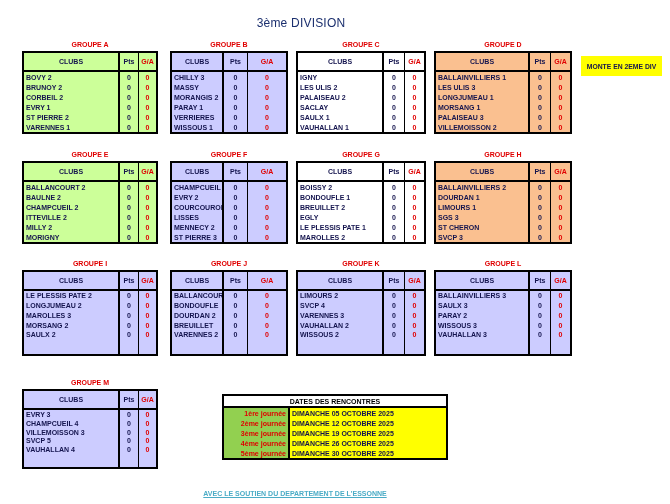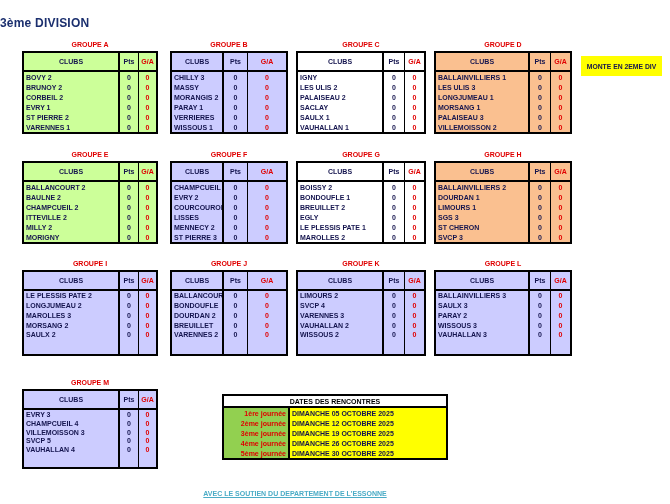--- a/index.html
+++ b/index.html
@@ -2,22 +2,22 @@
 <html><head>
 <meta charset="utf-8">
 <style>
   * { box-sizing: border-box; margin: 0; padding: 0; }
   html,body { background:#ffffff; }
   .canvas {
     position: relative; width: 670px; height: 504px; background: #ffffff;
     font-family: "Liberation Sans", sans-serif; overflow: hidden;
   }
   .title {
-    position: absolute; top: 16px; left: 0; width: 602px; text-align: left;
-    font-size: 12px; font-weight: bold; color: #1b2f6e; letter-spacing: .2px;
+    position: absolute; top: 16px; left: 0; width: 602px; text-align: center;
+    font-size: 12px; font-weight: normal; color: #1b2f6e; letter-spacing: .2px;
   }
   
   .group { position: absolute; display: flex; flex-direction: column; }
   .r1 { top: 40px;  height: 94px; }
   .r2 { top: 150px; height: 94px; }
   .r3 { top: 259px; height: 97px; }
   .r4 { top: 378px; height: 91px; }
   .c1 { left: 22px;  width: 136px; }
   .c2 { left: 170px; width: 118px; }
   .c3 { left: 296px; width: 130px; }

